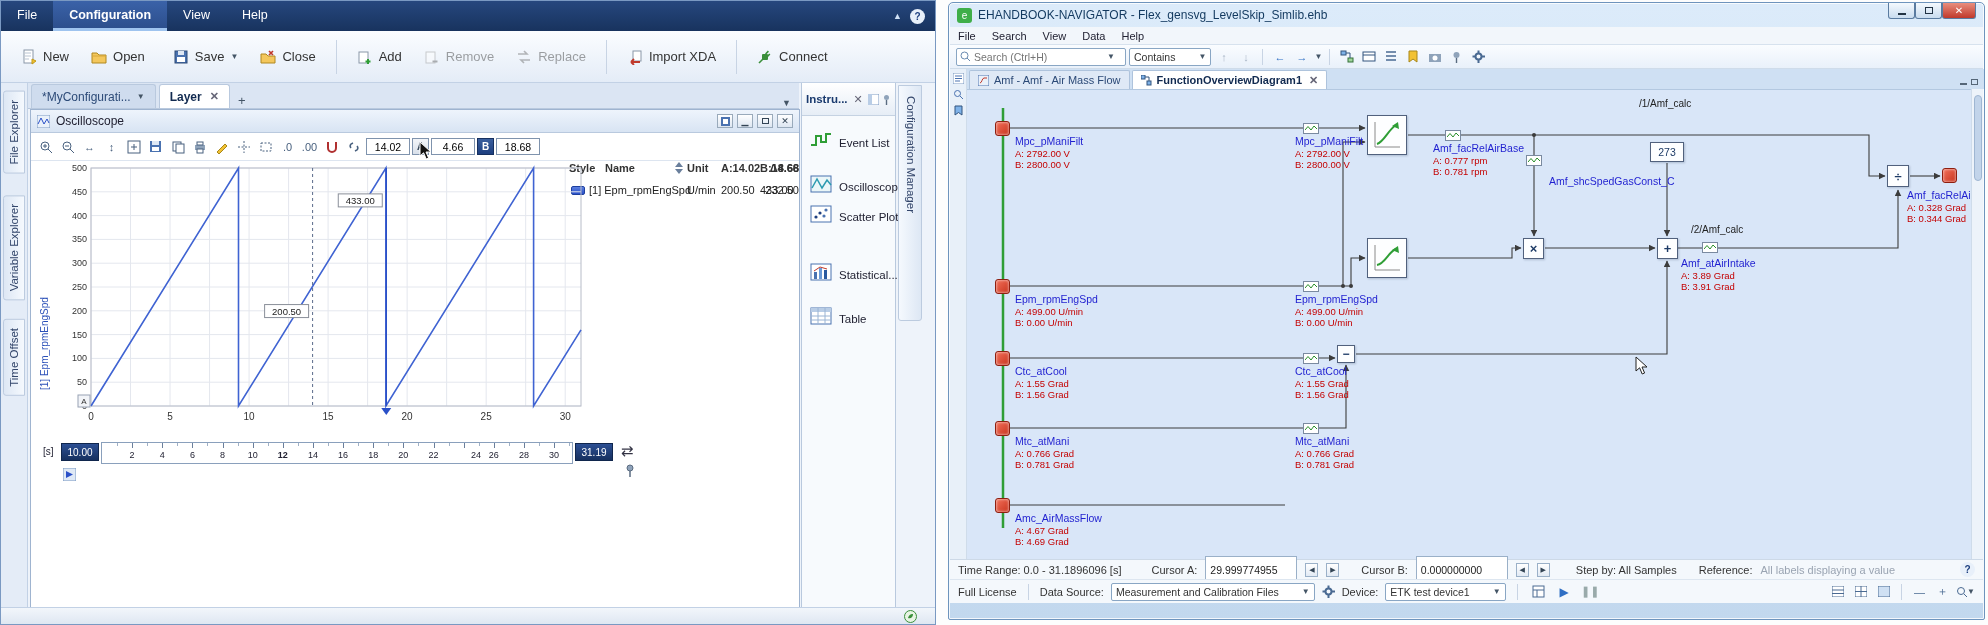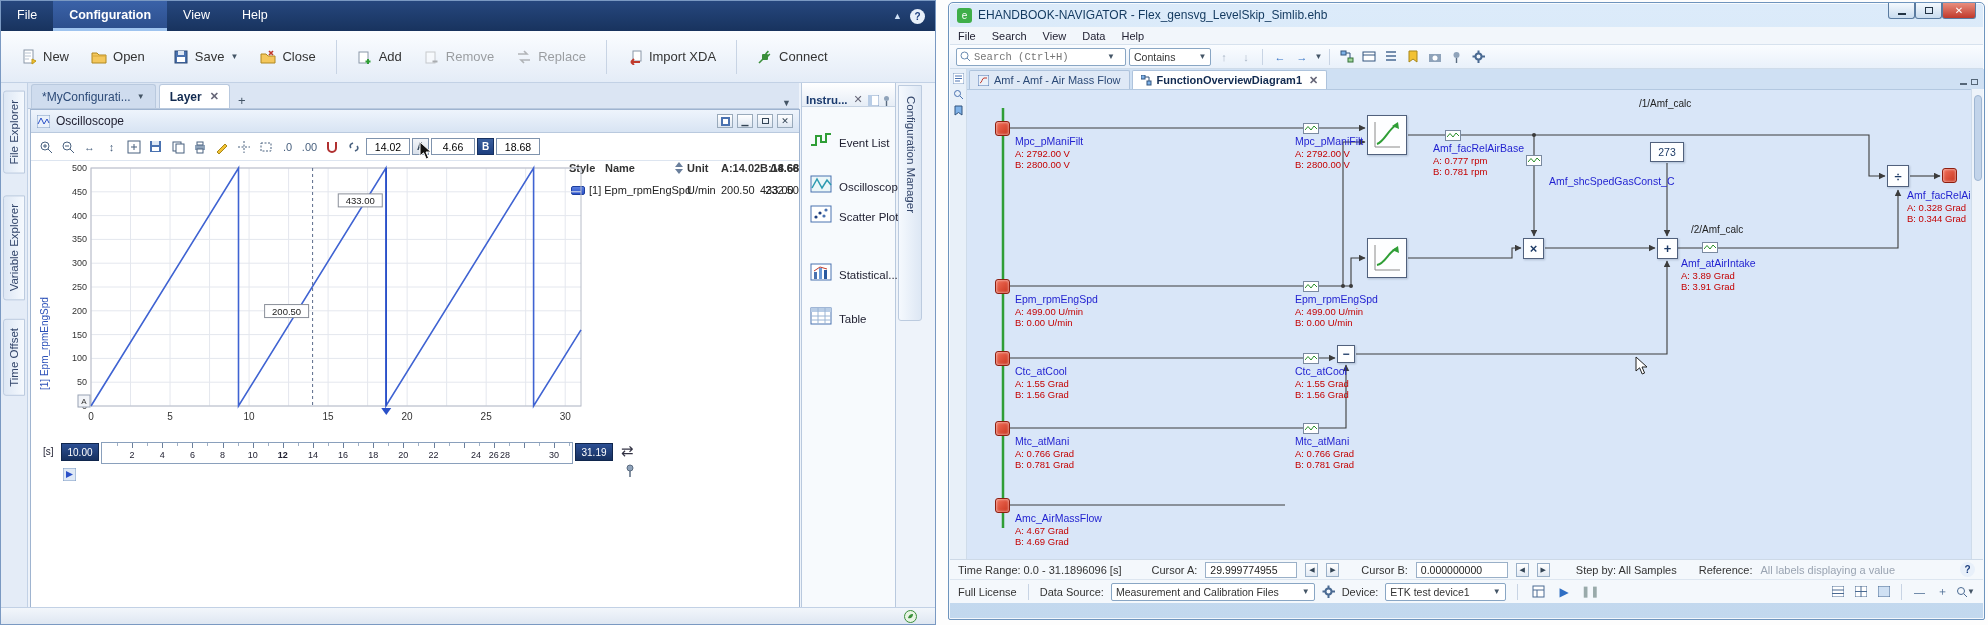--- a/index.html
+++ b/index.html
@@ -39,51 +39,51 @@
   .thead{position:absolute;top:52px;font-size:11px;color:#333;font-weight:bold;white-space:nowrap}
   .tcell{position:absolute;top:74px;font-size:11px;color:#222;white-space:nowrap}
   .swatch{position:absolute;top:76px;width:14px;height:9px;background:linear-gradient(#5b7fe0,#2a50c8);border:1px solid #1d3f9f;border-radius:2px}
   .sl-wrap{position:absolute;left:12px;top:330px;width:620px;height:48px;font-size:10px;color:#223}
   .sl-dark{position:absolute;width:38px;height:18px;background:linear-gradient(#2c4f93,#16305f);color:#fff;font-size:10px;display:flex;align-items:center;justify-content:center;border:1px solid #10264d}
   .sl-ruler{position:absolute;left:58px;top:2px;width:472px;height:22px;background:#fff;border:1px solid #8aa0bc}
   .sl-tick{position:absolute;top:0;width:1px;height:5px;background:#6a7f9c}
   .sl-mtick{position:absolute;top:0;width:1px;height:3px;background:#9fb0c6}
   .sl-num{position:absolute;top:7px;width:16px;text-align:center;font-size:9px;color:#223}
   .instr{position:absolute;left:800px;top:82px;width:95px;height:526px;border-left:1px solid #b9c9de;border-right:1px solid #b9c9de;background:#f7fafd}
-  .instr-head{height:24px;display:flex;align-items:flex-end;border-bottom:1px solid #c5d2e2;background:linear-gradient(#fff,#e6edf6);padding:0 4px;gap:4px}
+  .instr-head{height:33px;display:flex;align-items:center;border-bottom:1px solid #c5d2e2;background:linear-gradient(#fff,#e6edf6);padding:0 4px;gap:4px}
   .instr-tab{font-size:11.5px;font-weight:bold;color:#1a3a6e}
   .instr-item{position:absolute;left:8px;display:flex;align-items:flex-end;gap:7px;font-size:11.5px;color:#223;white-space:nowrap}
   .cfgtab{position:absolute;left:897px;top:84px;width:24px;height:236px;border:1px solid #bccbdf;background:linear-gradient(90deg,#f5f9fe,#dde7f4);writing-mode:vertical-rl;font-size:11.5px;color:#33466b;padding:10px 4px;border-radius:0 0 3px 3px}
   .lw-status{position:absolute;left:0;bottom:0;width:100%;height:17px;background:linear-gradient(#f2f6fb,#dfe7f2);border-top:1px solid #c2d1e5}
 
   
   .rw{position:absolute;left:948px;top:2px;width:1037px;height:618px;border:1px solid #6e94bd;border-radius:5px 5px 2px 2px;background:linear-gradient(#dcebfa,#c2d8ee);box-shadow:inset 0 0 0 1px rgba(255,255,255,.8)}
   .rw-title{position:absolute;left:0;top:0;width:100%;height:24px;display:flex;align-items:center;gap:6px;padding:0 8px;font-size:12px;color:#12395f}
   .aero-btns{position:absolute;right:8px;top:0;display:flex}
   .ab{width:27px;height:16px;border:1px solid #5a7ba0;border-top:none;background:linear-gradient(#f4f9fe,#c9dcef);display:flex;align-items:center;justify-content:center;font-size:10px;color:#234;border-radius:0 0 3px 3px}
   .ab.close{background:linear-gradient(#e98e7e,#c0392b);color:#fff;width:34px}
   .rw-menubar{position:absolute;left:1px;top:24px;width:1033px;height:18px;background:#f2f6fb;border-bottom:1px solid #d7e2ee;display:flex;align-items:center}
   .rw-menu-item{font-size:11px;color:#223;padding:2px 8px}
   .rw-toolbar{position:absolute;left:1px;top:42px;width:1033px;height:24px;background:linear-gradient(#fafcff,#e9f1fa);border-bottom:1px solid #cfdcea;display:flex;align-items:center;padding:0 6px;gap:3px}
   .searchbox{width:170px;height:18px;background:#fff;border:1px solid #89a6c4;border-radius:2px;display:flex;align-items:center;padding:0 3px;gap:3px}
-  .searchbox input{border:none;outline:none;width:130px;font-size:10.5px;font-family:Liberation Mono, monospace;color:#444;background:transparent}
+  .searchbox input{border:none;outline:none;width:130px;font-size:10.5px;font-family:Liberation Sans, sans-serif;color:#444;background:transparent}
   .combo{height:18px;background:#fff;border:1px solid #89a6c4;border-radius:2px;display:flex;align-items:center;font-size:10.5px;color:#333;padding:0 4px;gap:23px;white-space:nowrap}
   .caret{font-size:8px;color:#456}
   .ri{width:19px;height:19px;display:flex;align-items:center;justify-content:center;border-radius:2px;font-size:11px;color:#4a6a92}
   .rsep{width:1px;height:16px;background:#c8d4e4;margin:0 4px}
   .rw-strip{position:absolute;left:1px;top:66px;width:17px;height:490px;background:#e8f0f9;border-right:1px solid #cfdcea;display:flex;flex-direction:column;align-items:center;padding-top:4px;gap:5px}
   .rw-tabs{position:absolute;left:18px;top:66px;width:1017px;height:20px;background:#cfe0f3;display:flex;align-items:flex-end}
   .rtab{height:19px;display:flex;align-items:center;gap:5px;padding:0 8px;font-size:11px;color:#2c4a77;background:#dfe9f6;border:1px solid #aec3dc;border-bottom:none;margin-left:2px;border-radius:2px 2px 0 0;white-space:nowrap}
   .rtab.active{background:#fff;font-weight:bold;color:#112a50}
   .canvas{position:absolute;left:18px;top:86px;width:1006px;height:470px;background:#d9e6f8;border-top:1px solid #b3c8e0;overflow:hidden}
   .vsb{position:absolute;right:1px;top:86px;width:12px;height:470px;background:#edf3fa;border-left:1px solid #cfdcea}
   .vsb-thumb{position:absolute;left:2px;top:6px;width:8px;height:86px;background:#c2d4ea;border:1px solid #9fb6d2;border-radius:4px}
   .rw-status{position:absolute;left:1px;top:556px;width:1033px;height:20px;background:#f4f8fc;border-top:1px solid #cdd9e7;display:flex;align-items:center;font-size:11px;color:#333;padding:0 8px;gap:8px;white-space:nowrap}
   .rw-bottom{position:absolute;left:1px;top:576px;width:1033px;height:24px;background:#f4f8fc;border-top:1px solid #dde6f0;display:flex;align-items:center;font-size:11px;color:#333;padding:0 8px;gap:7px;white-space:nowrap}
-  .numbox{height:16px;background:#fff;border:1px solid #9ab0c8;font-size:10.5px;color:#222;display:flex;align-items:center;padding:0 4px}
+  .numbox{height:28px;background:#fff;border:1px solid #9ab0c8;font-size:10.5px;color:#222;display:flex;align-items:center;padding:0 4px}
   .stepbtn{width:13px;height:14px;border:1px solid #9ab0c8;background:linear-gradient(#fff,#e2eaf4);font-size:7px;color:#345;display:flex;align-items:center;justify-content:center}
   .graytxt{color:#9aa4b2}
 
   
   .sig{position:absolute;line-height:11.5px;white-space:nowrap}
   .sname{font-size:10.5px;color:#1f1fd0}
   .sval{font-size:9.5px;color:#c40000}
   .blk{position:absolute;background:#fdfeff;border:1px solid #51617d;box-shadow:1px 1px 2px rgba(40,60,90,.25)}
   .op{display:flex;align-items:center;justify-content:center;font-size:13px;font-weight:bold;color:#1c3a66}
   .port{position:absolute;width:15px;height:15px;border:1px solid #8e1f10;border-radius:3px;background:linear-gradient(135deg,#f2705a,#c8341e);box-shadow:inset 0 0 3px rgba(255,255,255,.8)}
@@ -450,21 +450,21 @@
             <div class="sl-num" style="left: 263.241px;">18</div>
             <div class="sl-tick" style="left: 301.379px;"></div>
             <div class="sl-num" style="left: 293.379px;">20</div>
             <div class="sl-tick" style="left: 331.517px;"></div>
             <div class="sl-num" style="left: 323.517px;">22</div>
             <div class="sl-tick" style="left: 361.654px;"></div>
             <div class="sl-num" style="left: 366px;">24</div>
             <div class="sl-tick" style="left: 391.792px;"></div>
             <div class="sl-num" style="left: 383.792px;">26</div>
             <div class="sl-tick" style="left: 421.93px;"></div>
-            <div class="sl-num" style="left: 395px;">28</div>
+            <div class="sl-num" style="left: 414px;">28</div>
             <div class="sl-tick" style="left: 452.068px;"></div>
             <div class="sl-num" style="left: 444.068px;">30</div>
           </div>
         <div class="sl-dark" style="left:532px;top:3px">31.19</div>
         <span class="abs" style="left:578px;top:2px;font-size:15px;color:#334">⇄</span>
         <span class="abs" style="left:582px;top:24px">
             <svg width="10" height="14">
               <circle cx="5" cy="4" r="3" fill="#8fa3ba" stroke="#5a6b80"></circle>
               <path d="M5,7 v6" stroke="#5a6b80" stroke-width="1.5"></path>
             </svg>

